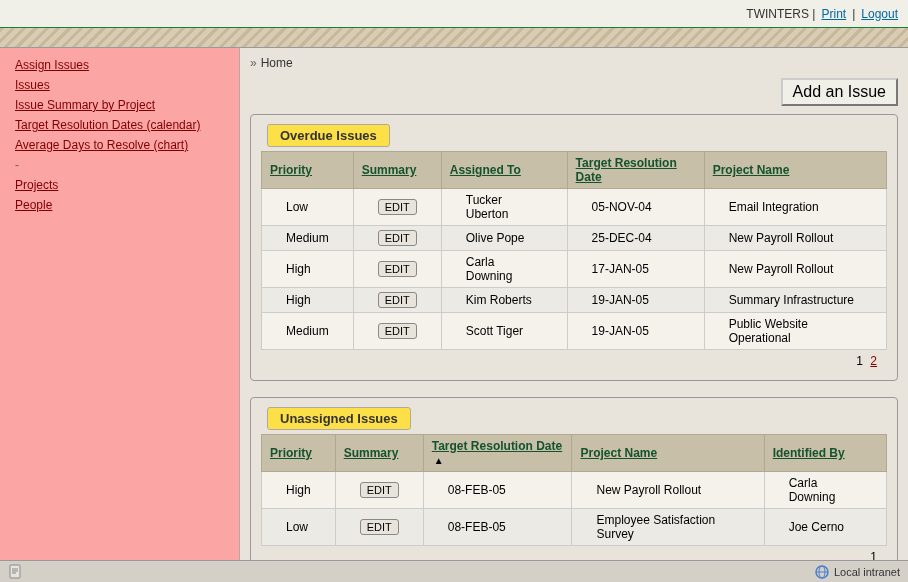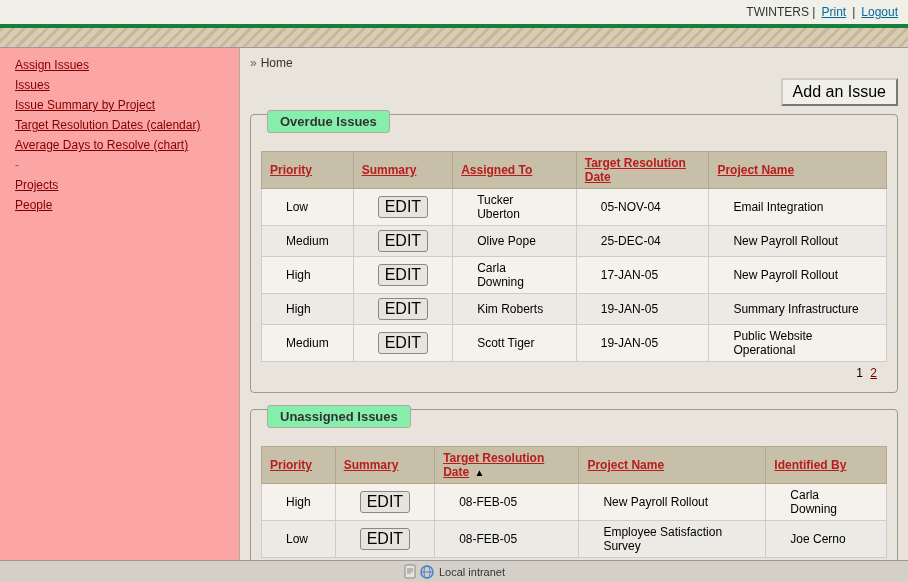--- a/index.html
+++ b/index.html
@@ -8,21 +8,21 @@
       font-size: 12px;
       background: #d4d0c8;
       color: #000;
       width: 908px;
       height: 582px;
       overflow: hidden;
     }
     
     .top-bar {
       background: #f0efe8;
-      border-bottom: 4px solid #15803d;
+      border-bottom: 1px solid #15803d;
       height: 28px;
       display: flex;
       align-items: center;
       justify-content: flex-end;
       padding-right: 10px;
       gap: 6px;
     }
     .top-bar-user {
       font-size: 12px;
       color: #333;
@@ -108,68 +108,68 @@
       border: 1px solid #999;
       border-radius: 4px;
       background: #e8e4dc;
       margin-bottom: 16px;
       padding: 0 0 8px 0;
     }
     .section-title {
       font-size: 13px;
       font-weight: bold;
       color: #333;
-      background: #86efac;
+      background: #fde047;
       border: 1px solid #b0aa9e;
       border-radius: 3px;
       display: inline-block;
       padding: 3px 12px;
       margin: -10px 0 0 16px;
       position: relative;
-      top: 0;
+      top: 14px;
     }
     .section-content {
       padding: 18px 10px 4px 10px;
     }
     
     table {
       border-collapse: collapse;
       width: 100%;
     }
     thead tr {
       background: #c8bfa8;
     }
     thead th {
       border: 1px solid #b0a890;
       padding: 4px 8px;
       text-align: left;
       font-size: 12px;
       font-weight: bold;
     }
     thead th a {
-      color: #b91c1c;
+      color: #14532d;
       text-decoration: underline;
       cursor: pointer;
     }
     tbody tr {
       background: #f5f2ec;
     }
     tbody tr:nth-child(even) {
       background: #eceae4;
     }
     tbody td {
       border: 1px solid #ccc;
       padding: 4px 24px;
       font-size: 12px;
     }
     .edit-btn {
       border: 1px solid #888;
       background: #e8e4dc;
       padding: 1px 6px;
-      font-size: 16px;
+      font-size: 11px;
       cursor: pointer;
       border-radius: 3px;
     }
     .pagination {
       text-align: right;
       padding: 4px 10px 0 0;
       font-size: 12px;
     }
     .pagination a {
       color: #800000;
@@ -185,21 +185,21 @@
     .status-bar {
       position: fixed;
       bottom: 0;
       left: 0;
       width: 908px;
       height: 22px;
       background: #d4d0c8;
       border-top: 1px solid #999;
       display: flex;
       align-items: center;
-      justify-content: center;
+      justify-content: space-between;
       padding: 0 8px;
       font-size: 11px;
     }
     .status-icon {
       width: 16px;
       height: 16px;
       display: flex;
       align-items: center;
     }
     .intranet-badge {

